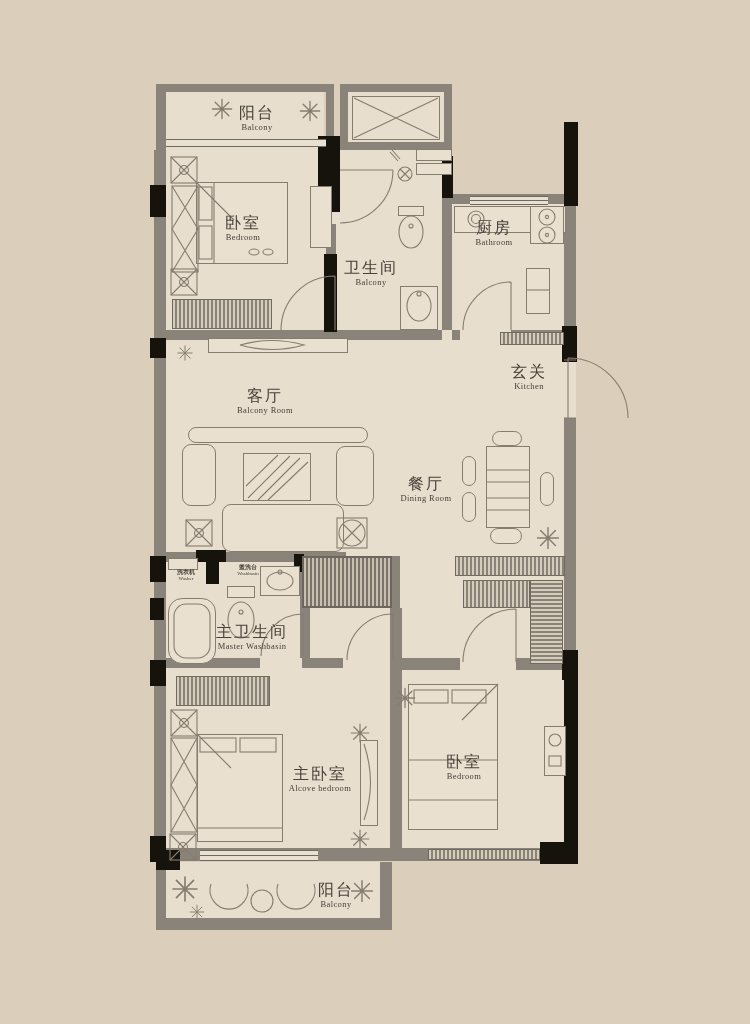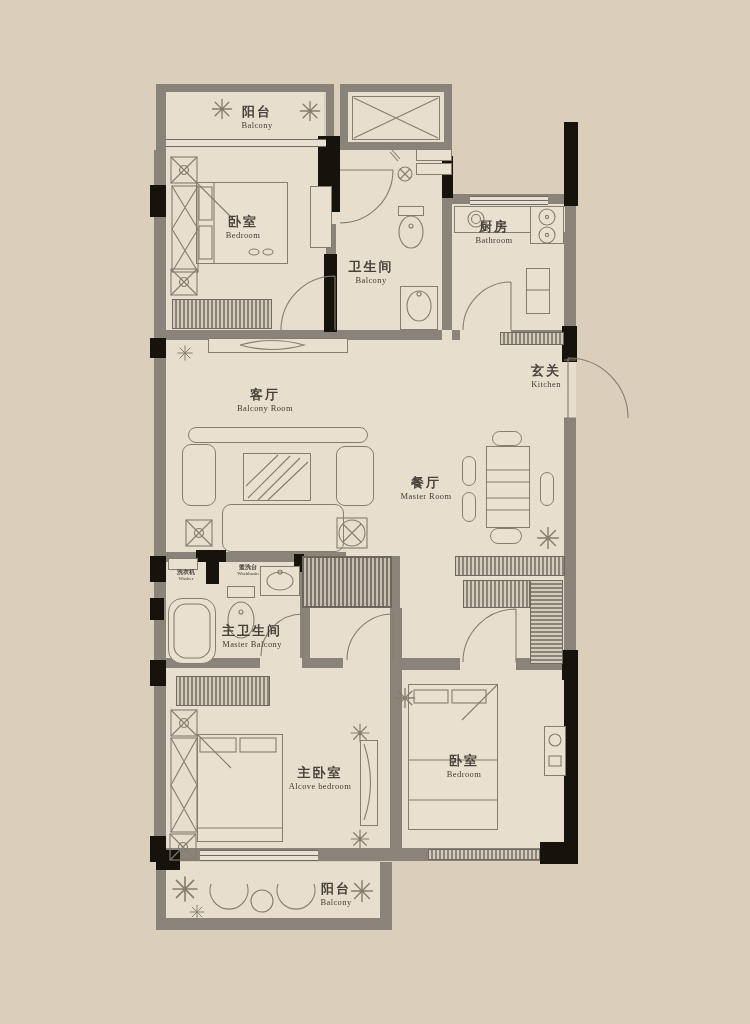--- a/index.html
+++ b/index.html
@@ -10,21 +10,21 @@
   .b{position:absolute;background:#16120c;}
   .win{position:absolute;background:#e8e0d1;border-top:1px solid #6f6a61;border-bottom:1px solid #6f6a61;
        background-image:linear-gradient(to bottom,transparent 44%,#6f6a61 44%,#6f6a61 56%,transparent 56%);}
   .f{position:absolute;border:1px solid #857d6f;background:#eae0cf;box-sizing:border-box;}
   .rnd{border-radius:9px;}
   .hatch{position:absolute;border:1px solid #6f6a61;box-sizing:border-box;
          background:repeating-linear-gradient(90deg,#d6ccba 0 2px,#8a8379 2px 4px);}
   .hatch.dark{border:2px solid #6d665e;background:repeating-linear-gradient(90deg,#c9bfae 0 2px,#7a7369 2px 4px);}
   .hatch.horiz{background:repeating-linear-gradient(0deg,#d6ccba 0 2px,#8a8379 2px 4px);}
   .label{position:absolute;transform:translate(-50%,-50%);text-align:center;color:#46413a;white-space:nowrap;z-index:30;}
-  .label .zh{display:block;font-size:13px;font-weight:bold;letter-spacing:2px;line-height:1.15;}
+  .label .zh{display:block;font-size:16px;font-weight:normal;letter-spacing:2px;line-height:1.15;}
   .label .en{display:block;font-size:8.5px;letter-spacing:.4px;line-height:1.2;}
   .label.tiny .zh{font-size:6px;font-weight:bold;letter-spacing:0;}
   .label.tiny .en{font-size:5px;letter-spacing:0;}
   svg.overlay{position:absolute;left:0;top:0;z-index:20;pointer-events:none;}
   svg.overlay *{stroke:#857d6f;fill:none;stroke-width:1.1;}
   .shaftbox{position:absolute;border:1.2px solid #857d6f;background:#e8decd;box-sizing:border-box;}
 </style>
 </head>
 <body>
 
@@ -312,31 +312,31 @@
       <span class="en">Balcony</span>
   </div>
   <div class="label" style="left:494px;top:233px">
     <span class="zh">厨房</span>
       <span class="en">Bathroom</span>
   </div>
   <div class="label" style="left:265px;top:401px">
     <span class="zh">客厅</span>
       <span class="en">Balcony Room</span>
   </div>
-  <div class="label" style="left:546px;top:377px">
+  <div class="label" style="left:529px;top:377px">
     <span class="zh">玄关</span>
       <span class="en">Kitchen</span>
   </div>
   <div class="label" style="left:426px;top:489px">
     <span class="zh">餐厅</span>
-      <span class="en">Master Room</span>
+      <span class="en">Dining Room</span>
   </div>
   <div class="label" style="left:252px;top:637px">
     <span class="zh">主卫生间</span>
-      <span class="en">Master Balcony</span>
+      <span class="en">Master Washbasin</span>
   </div>
   <div class="label" style="left:320px;top:779px">
     <span class="zh">主卧室</span>
       <span class="en">Alcove bedroom</span>
   </div>
   <div class="label" style="left:464px;top:767px">
     <span class="zh">卧室</span>
       <span class="en">Bedroom</span>
   </div>
   <div class="label" style="left:336px;top:895px">

